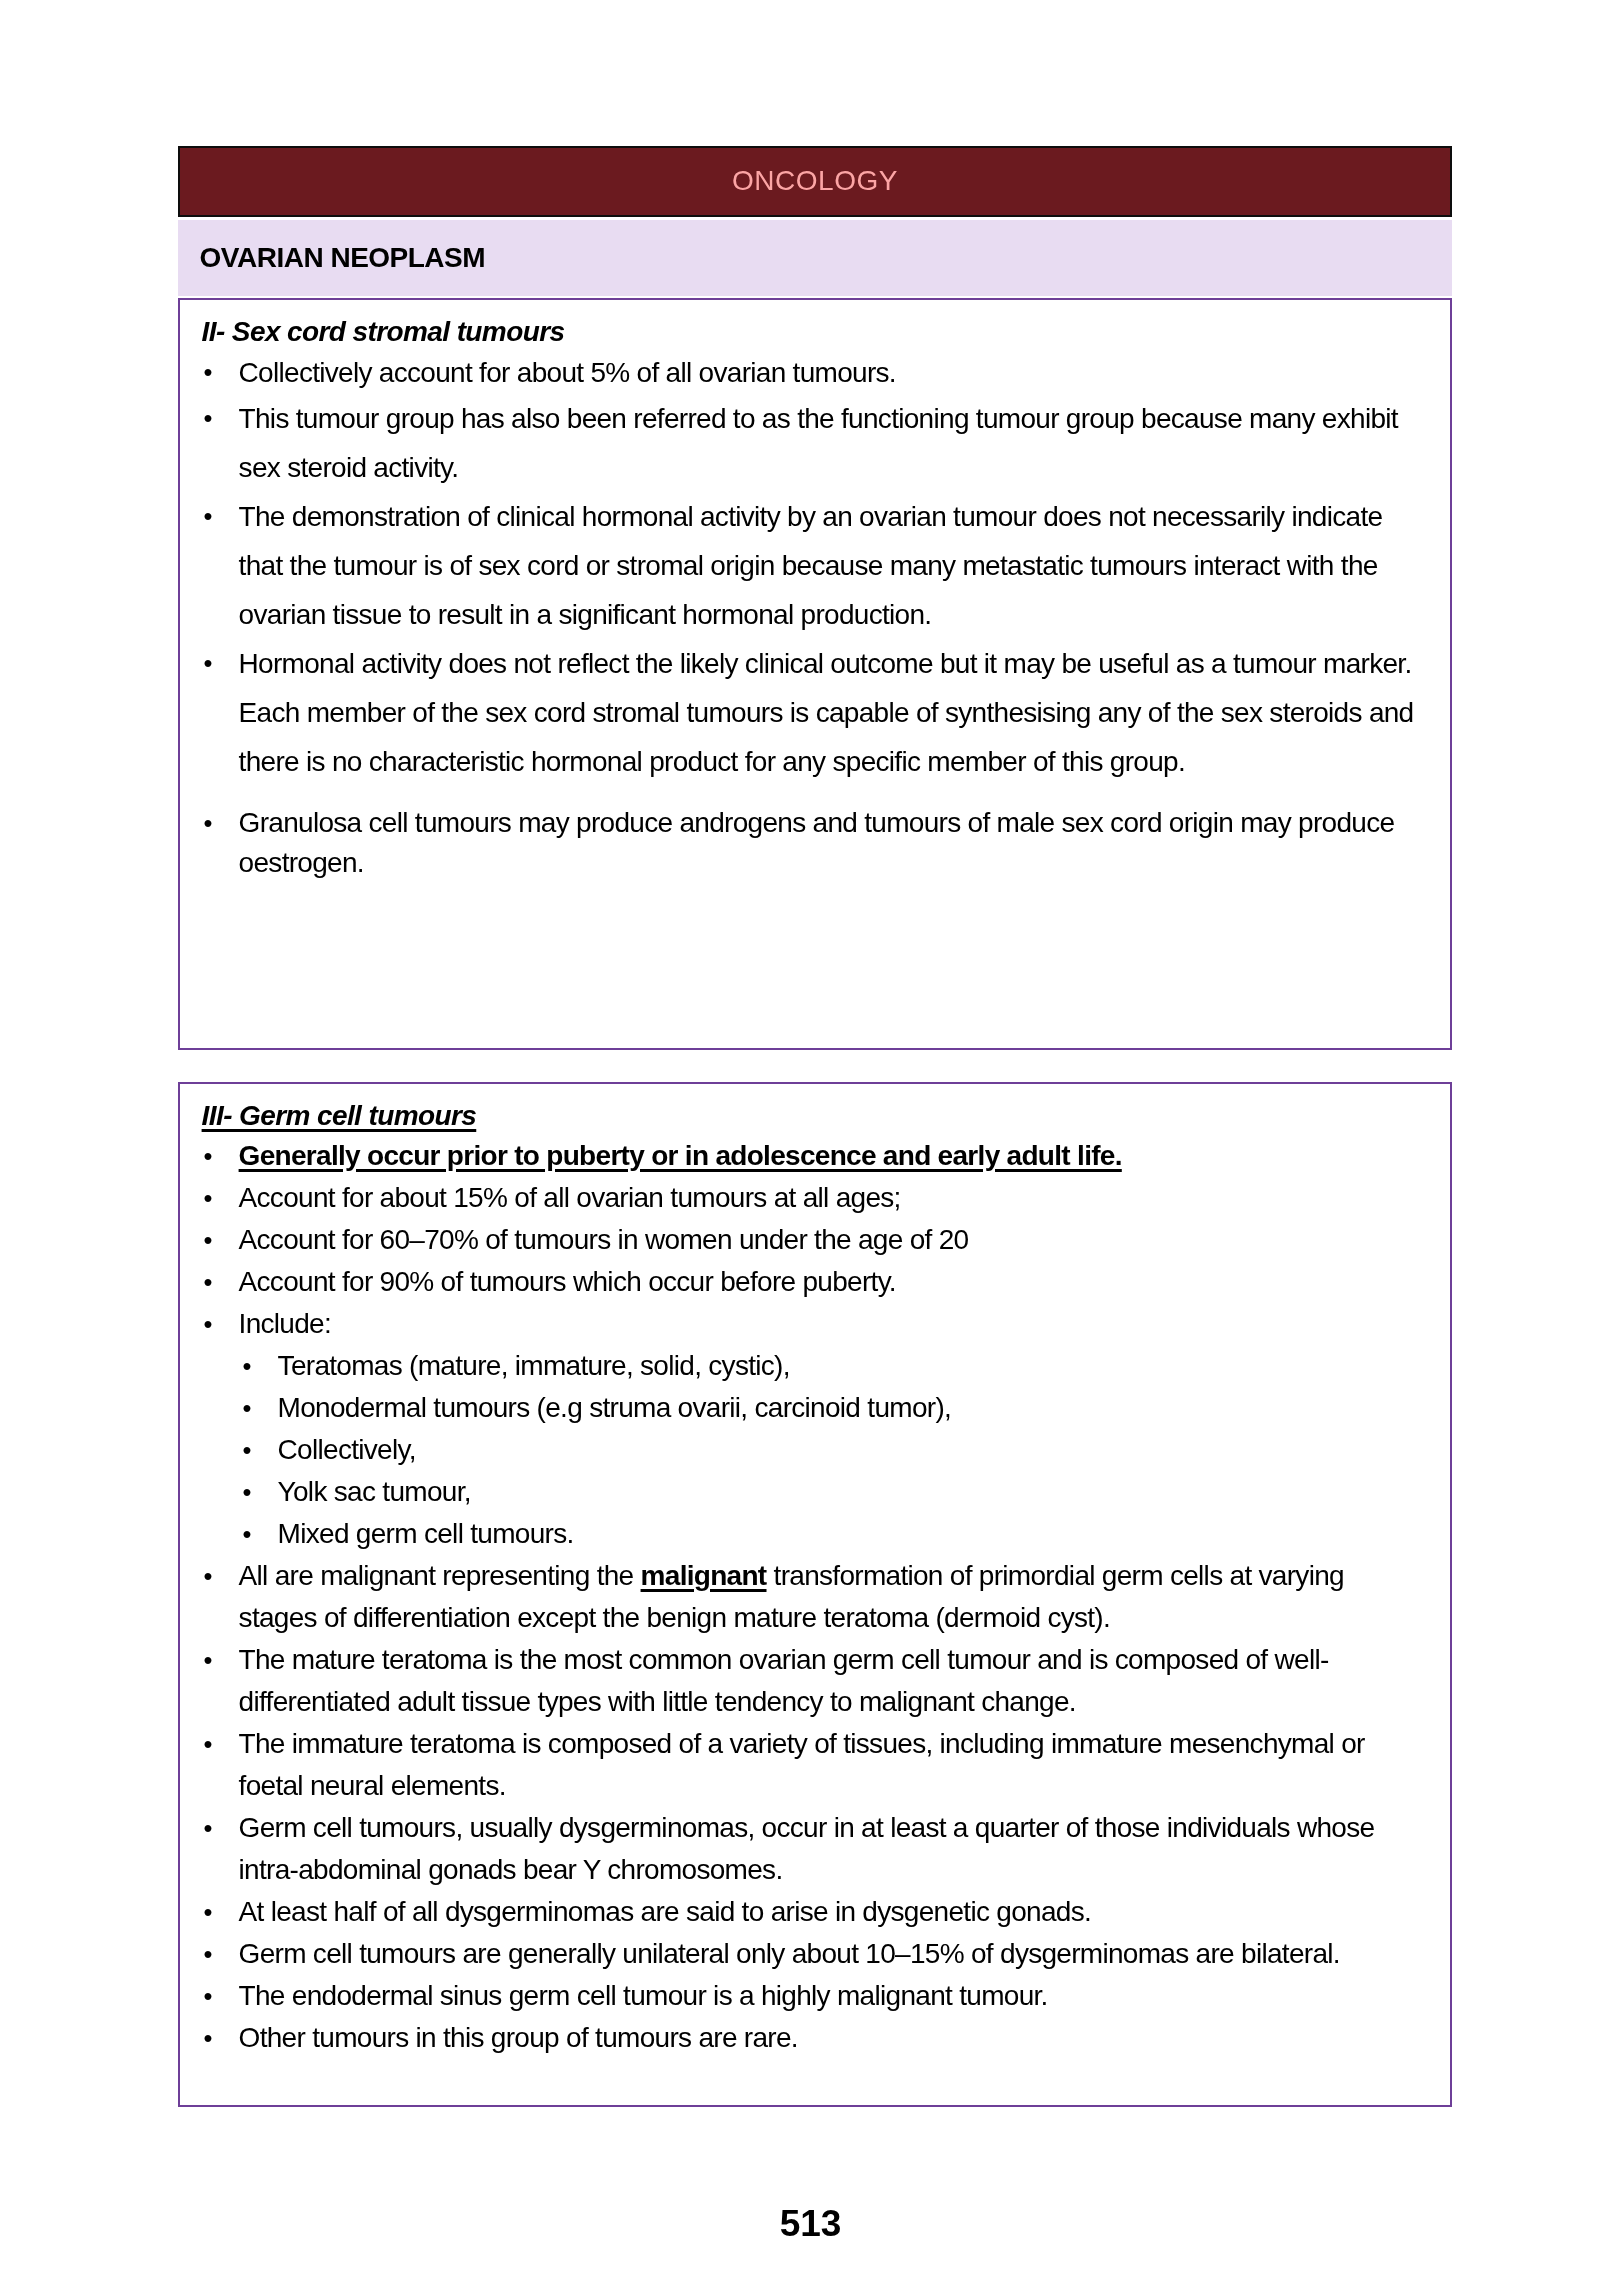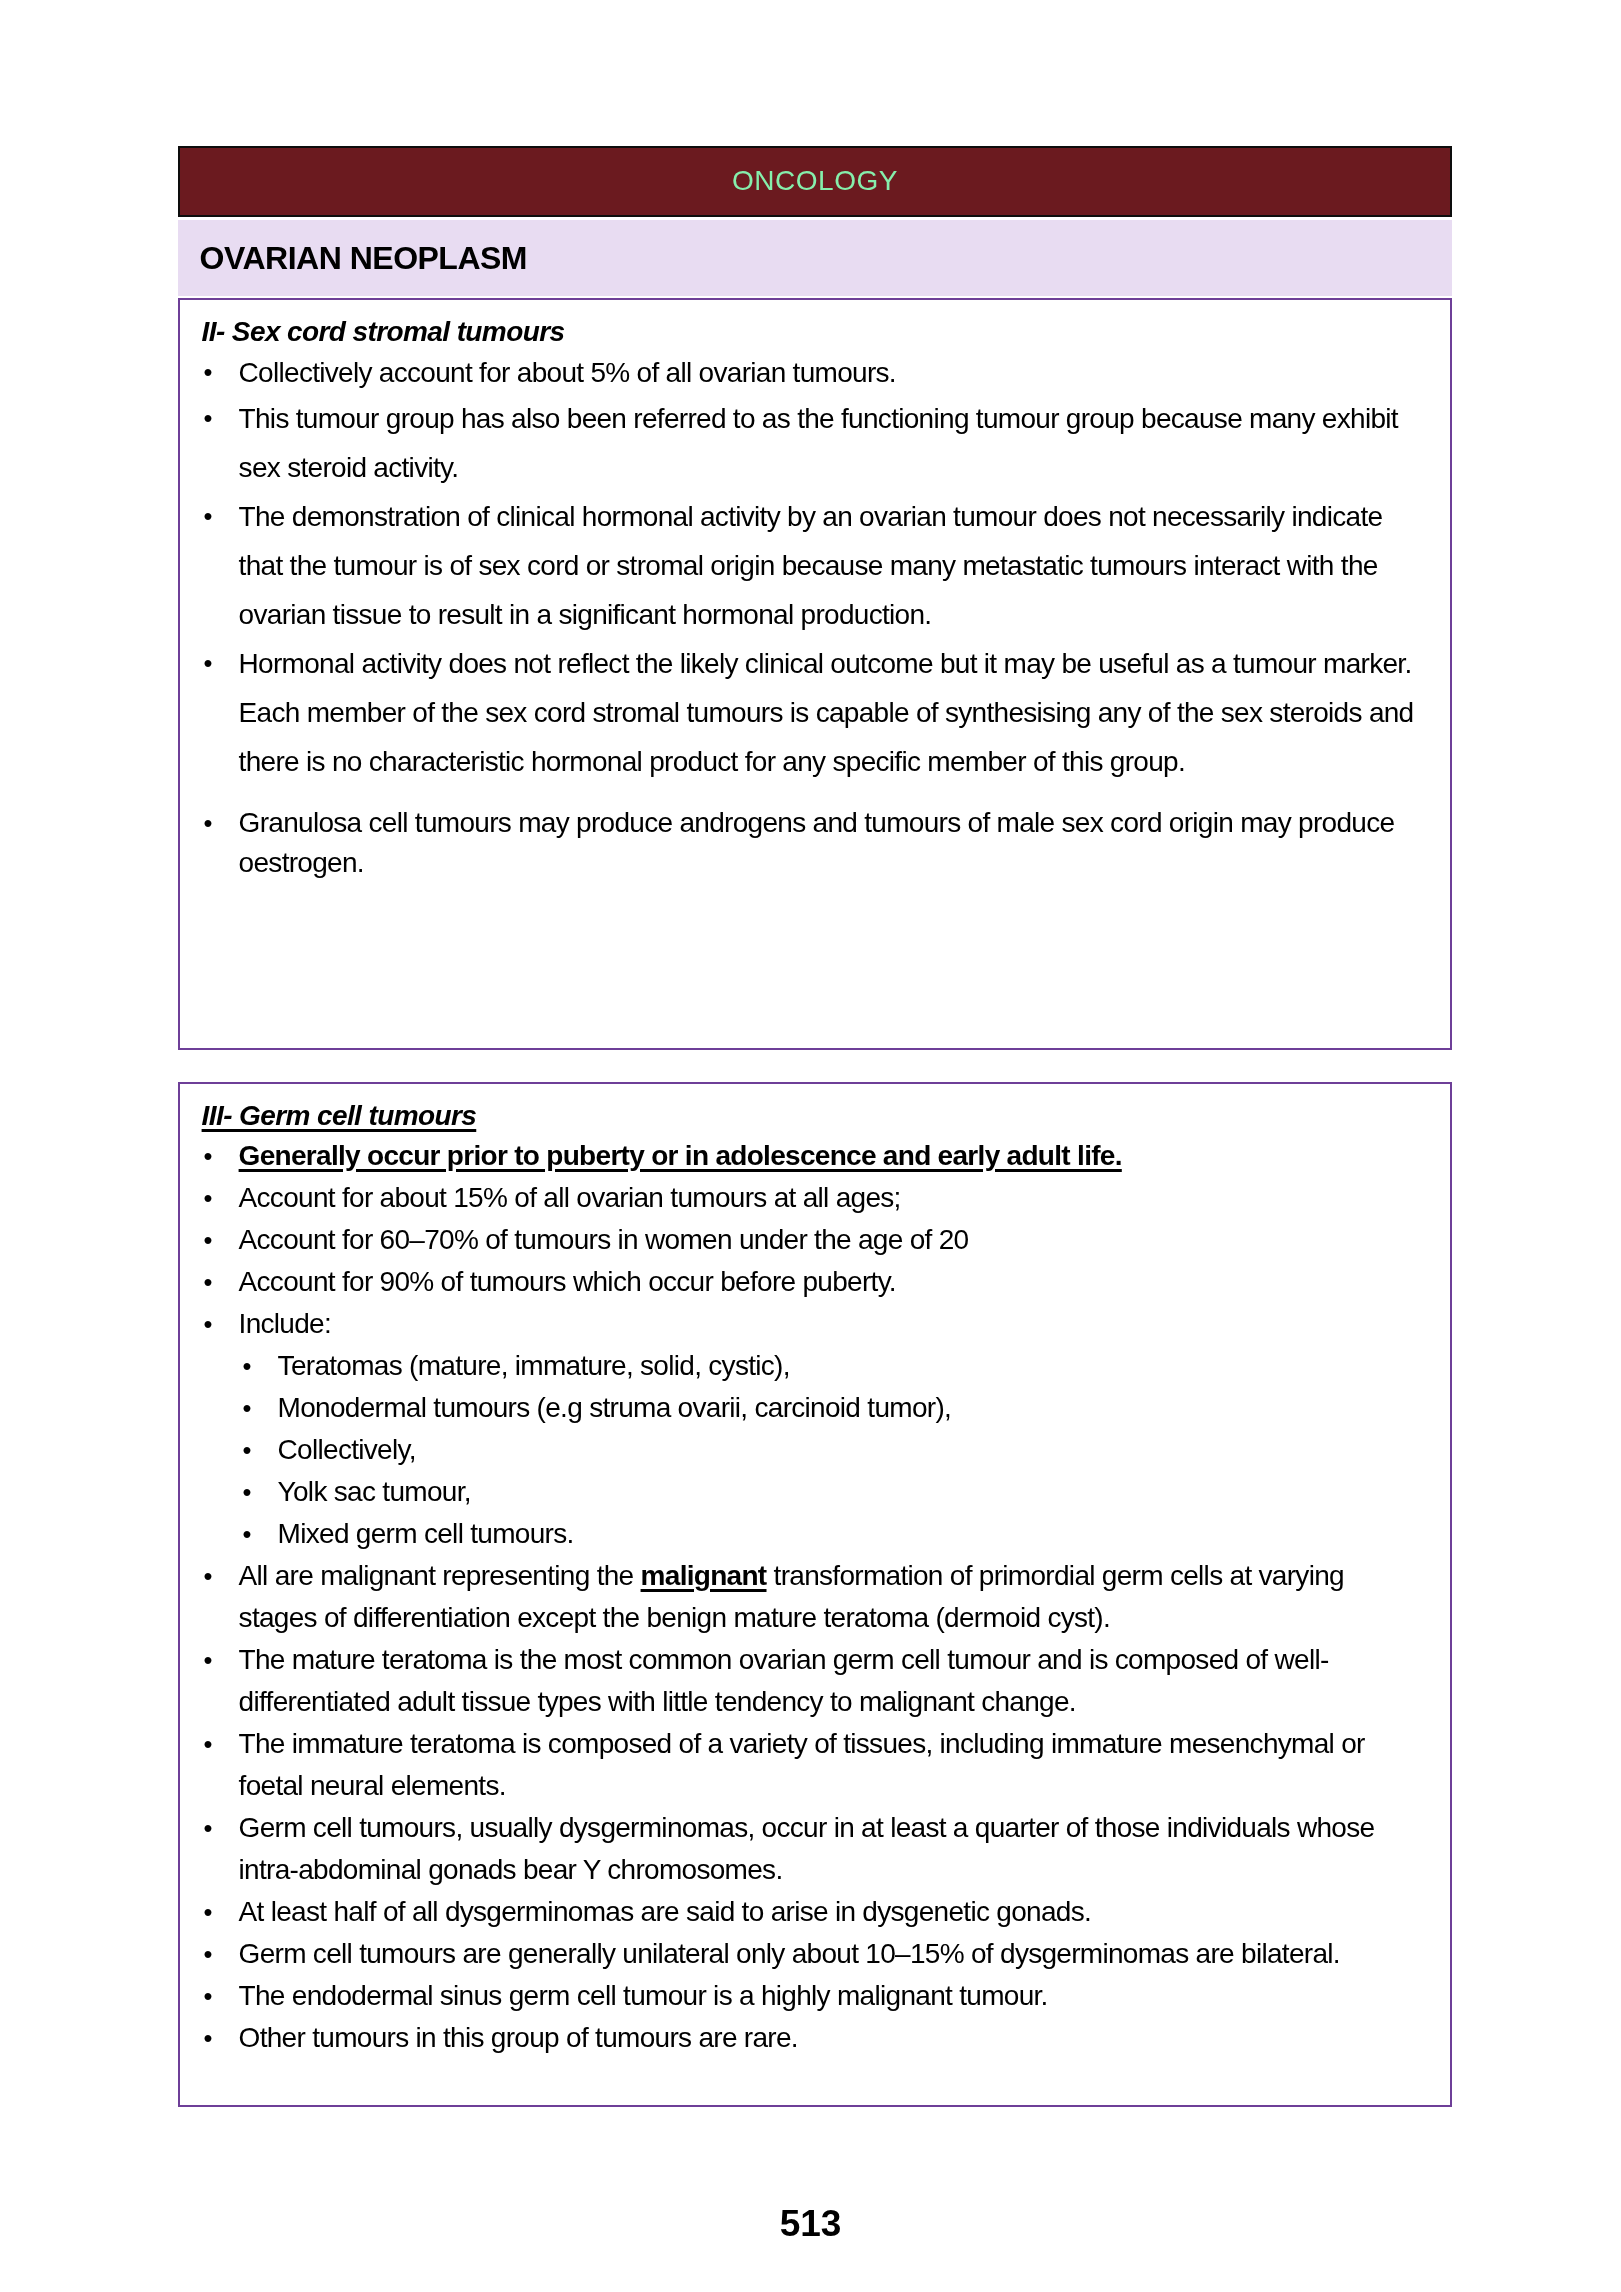--- a/index.html
+++ b/index.html
@@ -2,27 +2,27 @@
 <html><head>
 <meta charset="utf-8">
 <style>
   html, body { margin: 0; padding: 0; background: #ffffff; }
   body { width: 1621px; height: 2293px; position: relative; font-family: "Liberation Sans", sans-serif; color: #000; }
   .page { position: absolute; left: 0; top: 0; width: 1621px; height: 2293px; }
 
   .header-bar {
     position: absolute; left: 178px; top: 146px; width: 1274px; height: 71px;
     background: #6b1a1f; border: 2.9px solid #0d0d0d; box-sizing: border-box;
-    color: #86efac; font-size: 28px; text-align: center; line-height: 65px;
+    color: #fca5a5; font-size: 28px; text-align: center; line-height: 65px;
     letter-spacing: 0.5px;
   }
   .subheader {
     position: absolute; left: 178px; top: 220px; width: 1274px; height: 76px;
     background: #e8dcf2; box-sizing: border-box; padding-left: 21.6px;
-    font-size: 32px; font-weight: bold; line-height: 76px; letter-spacing: -0.5px;
+    font-size: 28px; font-weight: bold; line-height: 76px; letter-spacing: -0.5px;
   }
 
   .box {
     position: absolute; left: 178px; width: 1274px; box-sizing: border-box;
     border: 2.9px solid #6e3f98; background: #ffffff;
     padding: 9.8px 21.6px 0 21.6px;
   }
   .box1 { top: 298px; height: 752px; }
   .box2 { top: 1082px; height: 1025px; }
 

